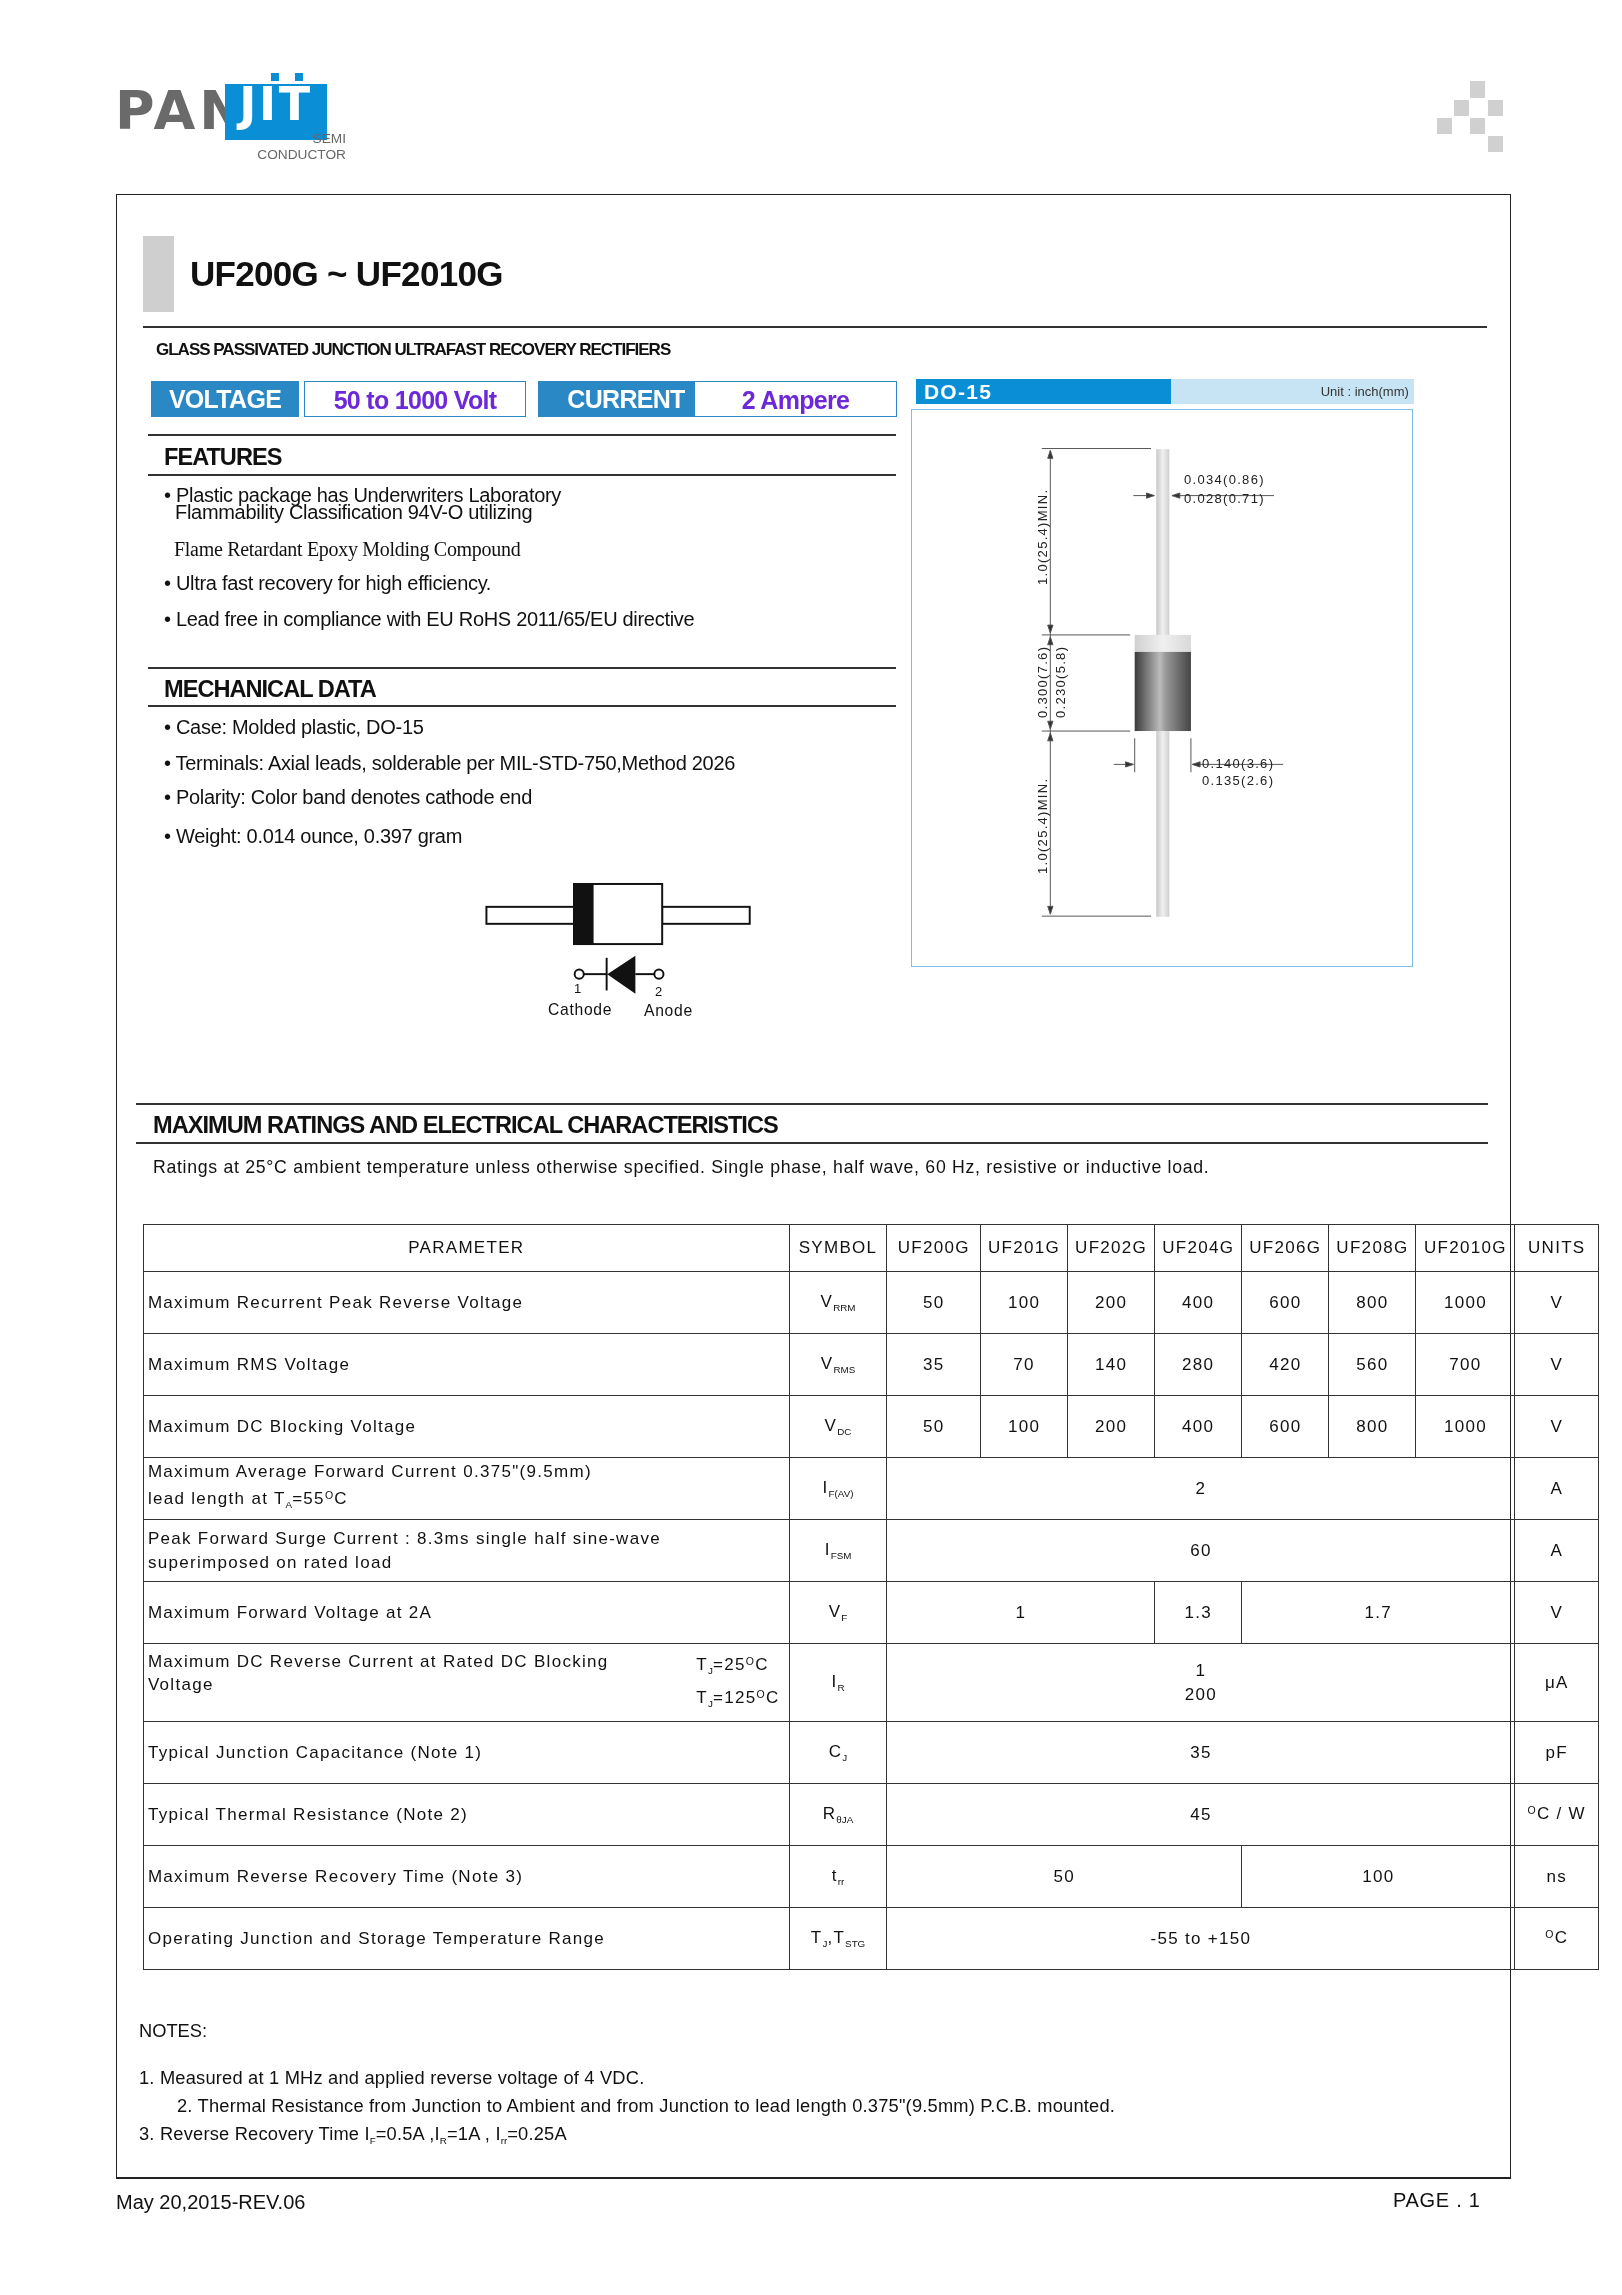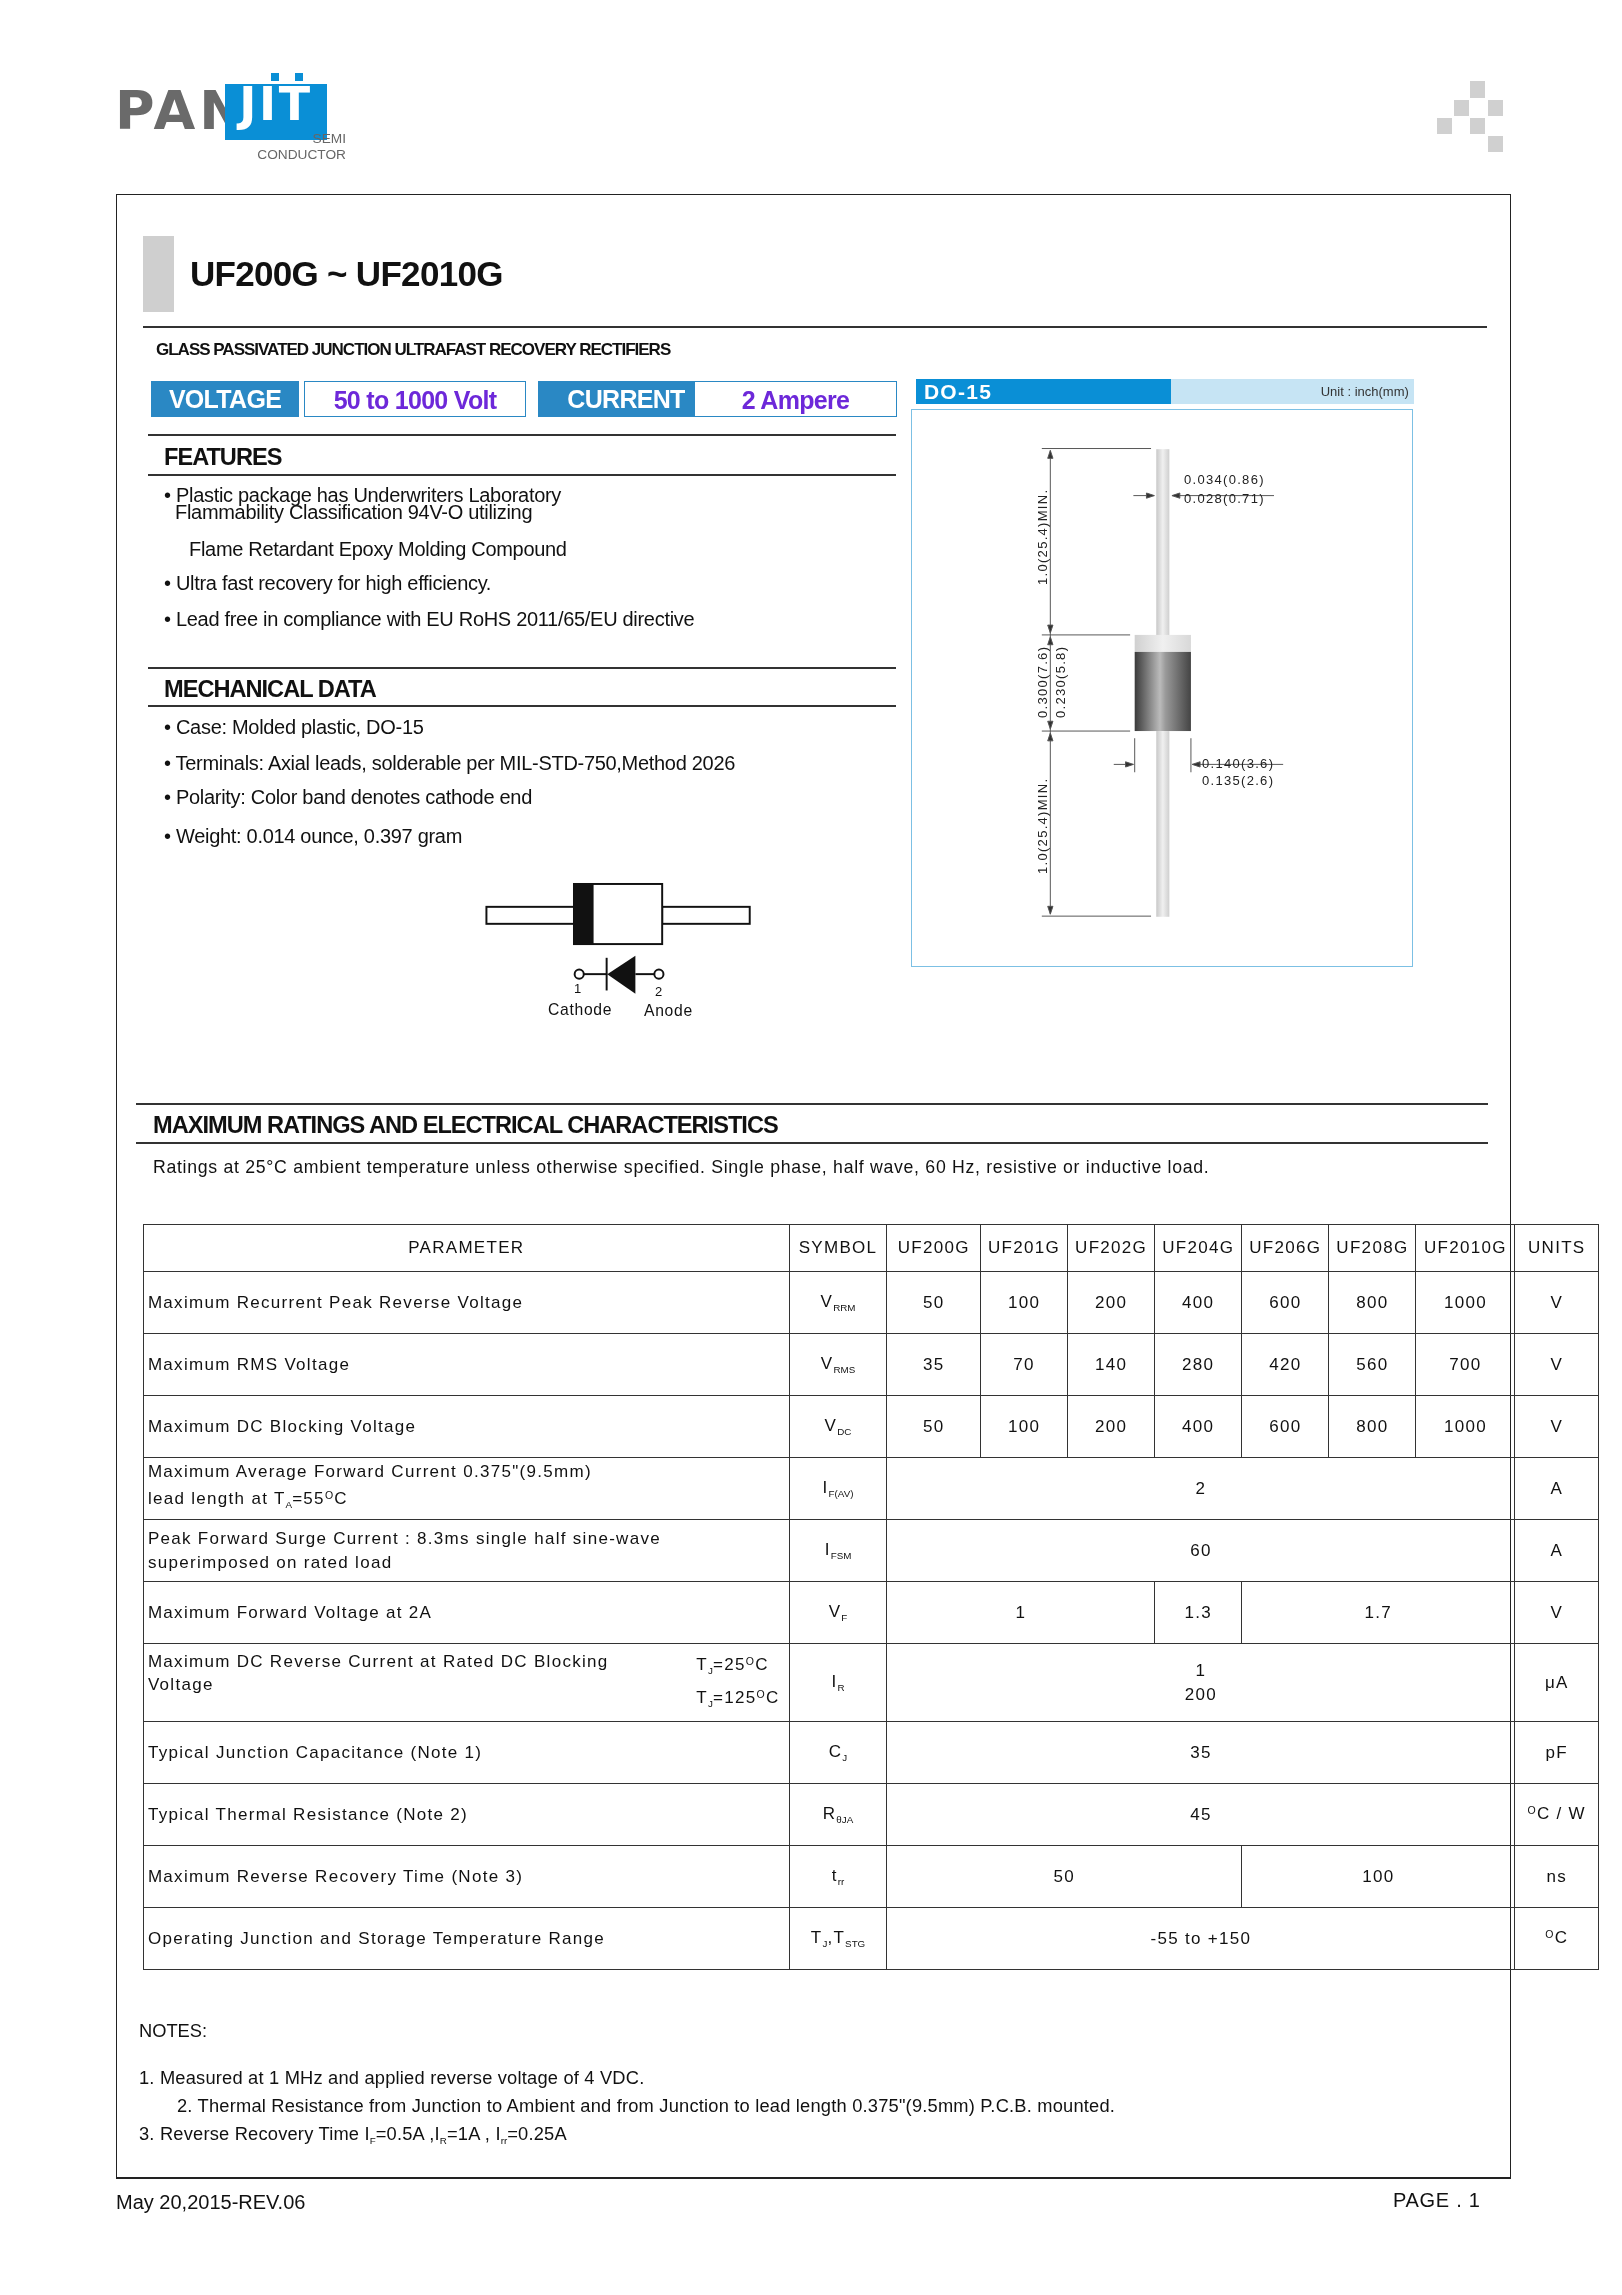--- a/index.html
+++ b/index.html
@@ -91,21 +91,21 @@
 <div class="abs tag blue" style="left:151px;width:148px;">VOLTAGE</div>
 <div class="abs tag white" style="left:304px;width:222px;">50 to 1000 Volt</div>
 <div class="abs tag blue" style="left:538px;width:176px;">CURRENT</div>
 <div class="abs tag white" style="left:694px;width:203px;">2 Ampere</div>
 
 <div class="abs sec-rule" style="left:148px;top:434px;width:748px;"></div>
 <div class="abs sec-head" style="left:164px;top:444px;">FEATURES</div>
 <div class="abs sec-rule" style="left:148px;top:474px;width:748px;"></div>
 <div class="abs bullet" style="left:164px;top:482px;">• Plastic package has Underwriters Laboratory</div>
 <div class="abs bullet" style="left:175px;top:499px;">Flammability Classification 94V-O utilizing</div>
-<div class="abs bullet" style="left:189px;top:536px;">Flame Retardant Epoxy Molding Compound</div>
+<div class="abs bullet" style="left:174px;top:536px;font-family:Liberation Serif, serif;">Flame Retardant Epoxy Molding Compound</div>
 <div class="abs bullet" style="left:164px;top:570px;">• Ultra fast recovery for high efficiency.</div>
 <div class="abs bullet" style="left:164px;top:606px;">• Lead free in compliance with EU RoHS 2011/65/EU directive</div>
 
 <div class="abs sec-rule" style="left:148px;top:667px;width:748px;"></div>
 <div class="abs sec-head" style="left:164px;top:676px;">MECHANICAL DATA</div>
 <div class="abs sec-rule" style="left:148px;top:705px;width:748px;"></div>
 <div class="abs bullet" style="left:164px;top:714px;">• Case: Molded plastic, DO-15</div>
 <div class="abs bullet" style="left:164px;top:750px;">• Terminals: Axial leads, solderable per MIL-STD-750,Method 2026</div>
 <div class="abs bullet" style="left:164px;top:784px;">• Polarity: Color band denotes cathode end</div>
 <div class="abs bullet" style="left:164px;top:823px;">• Weight: 0.014 ounce, 0.397 gram</div>

